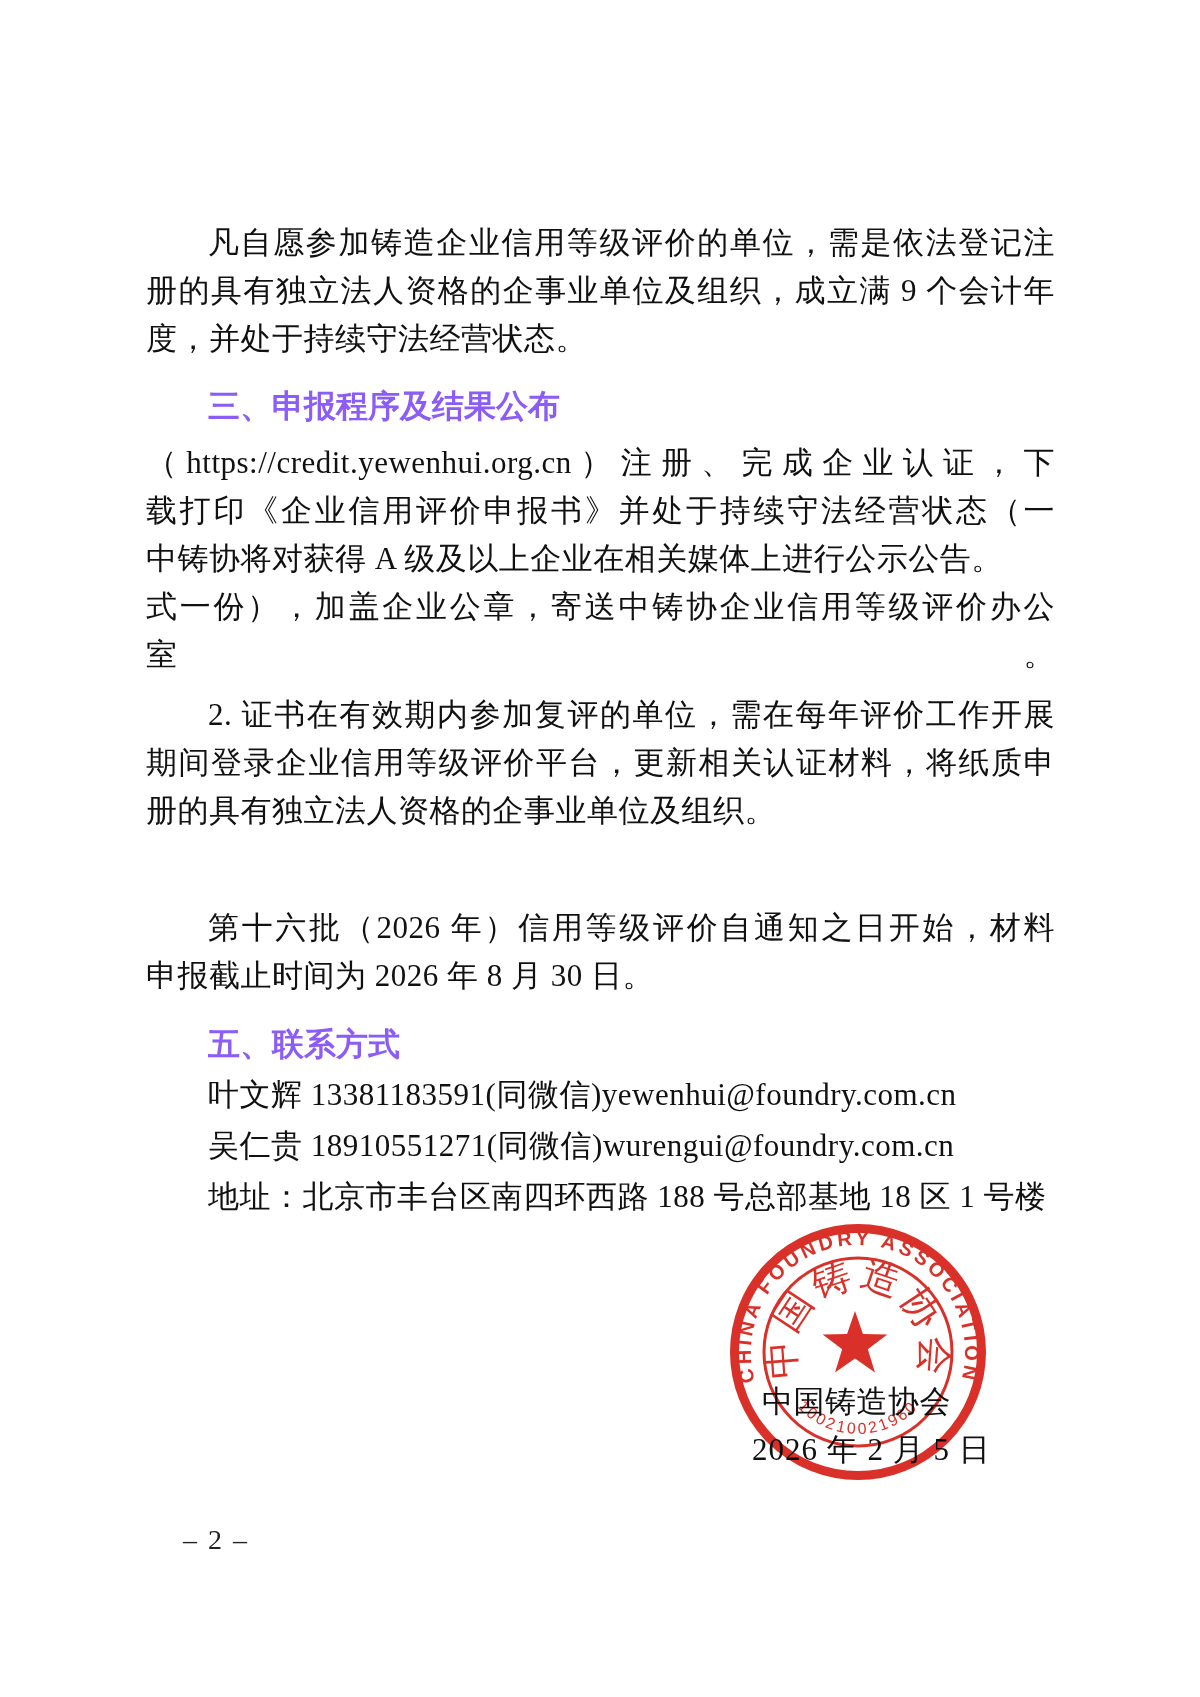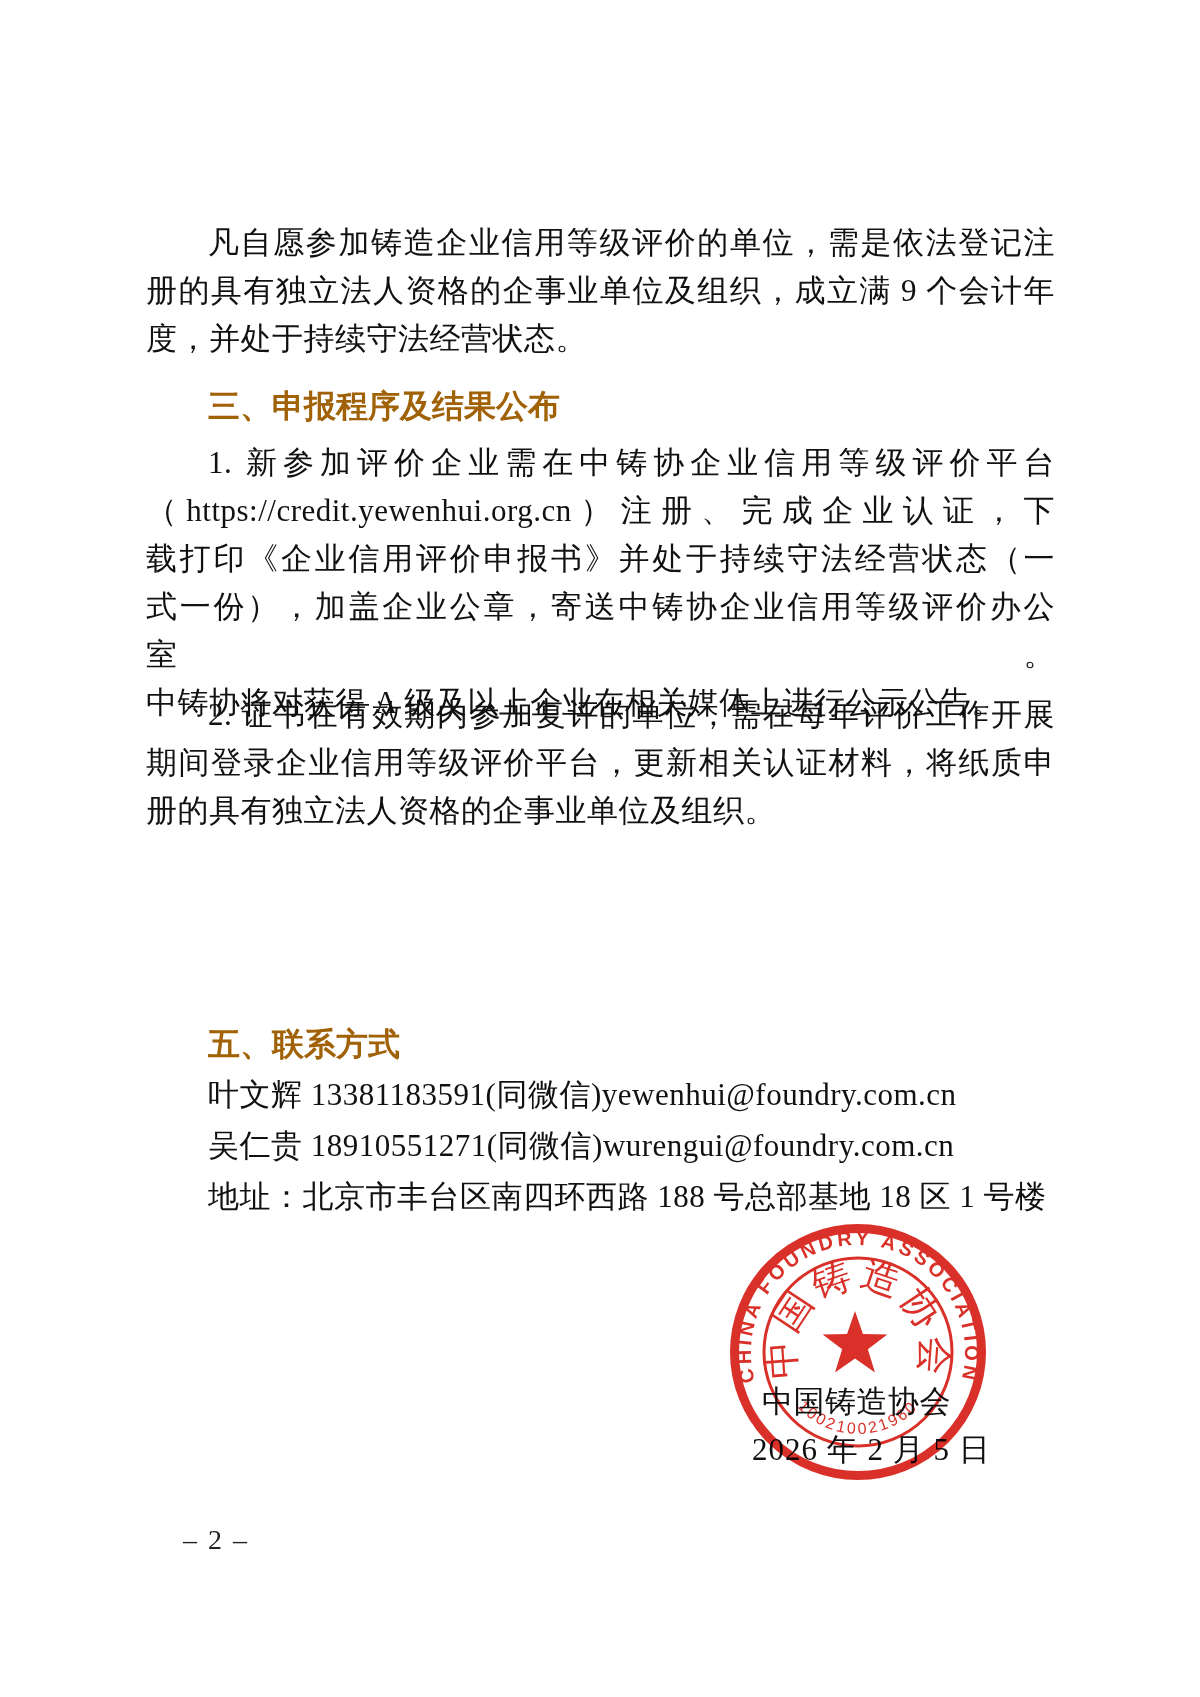--- a/index.html
+++ b/index.html
@@ -23,21 +23,21 @@
     text-justify:inter-character;
   }
   .line.indent{padding-left:62px;}
   .heading{
     position:absolute;left:146px;width:909px;
     padding-left:62px;
     font-family:"Liberation Sans","DejaVu Sans",sans-serif;
     font-weight:bold;
     font-size:32px;
     line-height:48px;
-    color:#a16207;
+    color:#8b5cf6;
     margin:0;
   }
   .contacts .line{padding-left:62px;line-height:51px;white-space:nowrap;}
   .sig-org{
     position:absolute;left:762px;top:1381px;
     font-size:31px;letter-spacing:0.5px;color:#111;
   }
   .sig-date{
     position:absolute;left:752px;top:1429px;
     font-size:31px;letter-spacing:1px;color:#111;
@@ -63,34 +63,37 @@
 
   <div class="block" style="top:219px">
     <div class="line fill indent">凡自愿参加铸造企业信用等级评价的单位，需是依法登记注</div>
     <div class="line fill">册的具有独立法人资格的企事业单位及组织，成立满 9 个会计年</div>
     <div class="line">度，并处于持续守法经营状态。</div>
   </div>
 
   <h2 class="heading" style="top:382px">三、申报程序及结果公布</h2>
 
   <div class="block" style="top:439px">
-    <div class="line fill indent">1. 新参加评价企业需在中铸协企业信用等级评价平台</div>
     <div class="line fill">（https://credit.yewenhui.org.cn）注册、完成企业认证，下</div>
     <div class="line fill">载打印《企业信用评价申报书》并处于持续守法经营状态（一</div>
+    <div class="line">中铸协将对获得 A 级及以上企业在相关媒体上进行公示公告。</div>
     <div class="line fill">式一份），加盖企业公章，寄送中铸协企业信用等级评价办公室。</div>
-    <div class="line">中铸协将对获得 A 级及以上企业在相关媒体上进行公示公告。</div>
   </div>
 
   <div class="block" style="top:691px">
     <div class="line fill indent">2. 证书在有效期内参加复评的单位，需在每年评价工作开展</div>
     <div class="line fill">期间登录企业信用等级评价平台，更新相关认证材料，将纸质申</div>
     <div class="line">册的具有独立法人资格的企事业单位及组织。</div>
   </div>
 
 
+  <div class="block" style="top:904px">
+    <div class="line fill indent">第十六批（2026 年）信用等级评价自通知之日开始，材料</div>
+    <div class="line">申报截止时间为 2026 年 8 月 30 日。</div>
+  </div>
 
   <h2 class="heading" style="top:1020px">五、联系方式</h2>
 
   <div class="block contacts" style="top:1069px">
     <div class="line">叶文辉 13381183591(同微信)yewenhui@foundry.com.cn</div>
     <div class="line">吴仁贵 18910551271(同微信)wurengui@foundry.com.cn</div>
     <div class="line">地址：北京市丰台区南四环西路 188 号总部基地 18 区 1 号楼</div>
   </div>
 
   <div class="sig-org">中国铸造协会</div>

